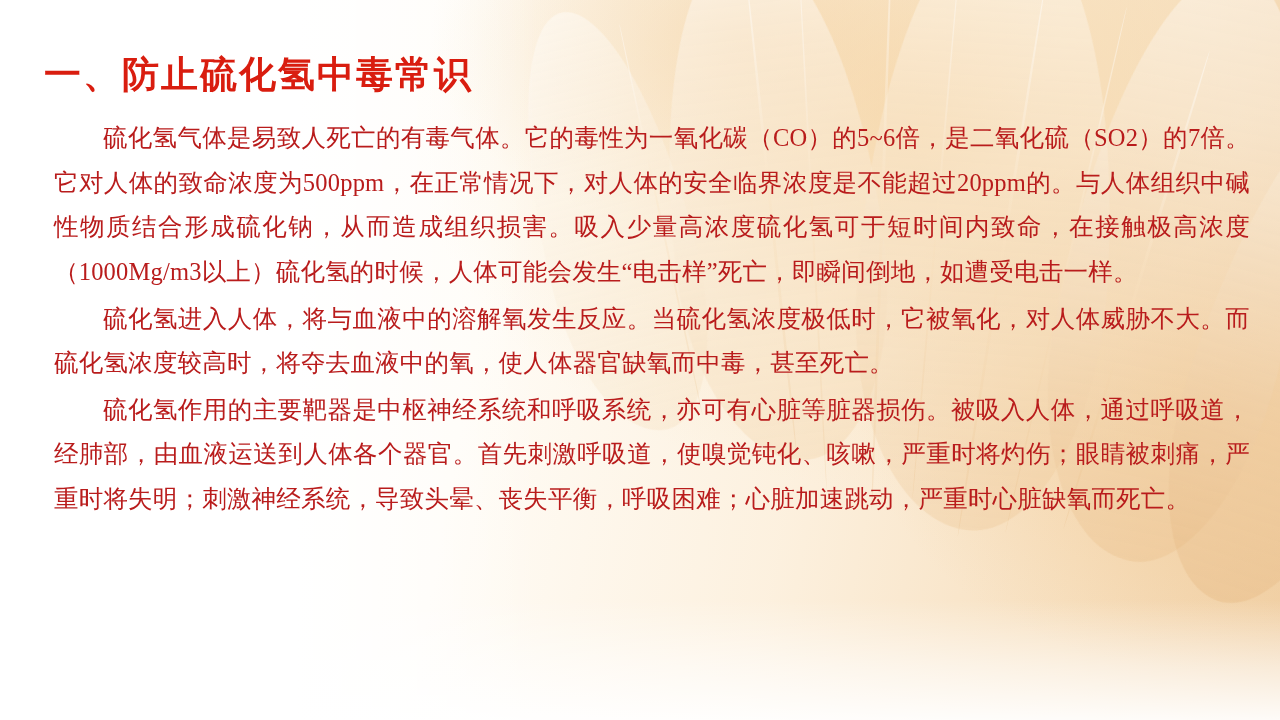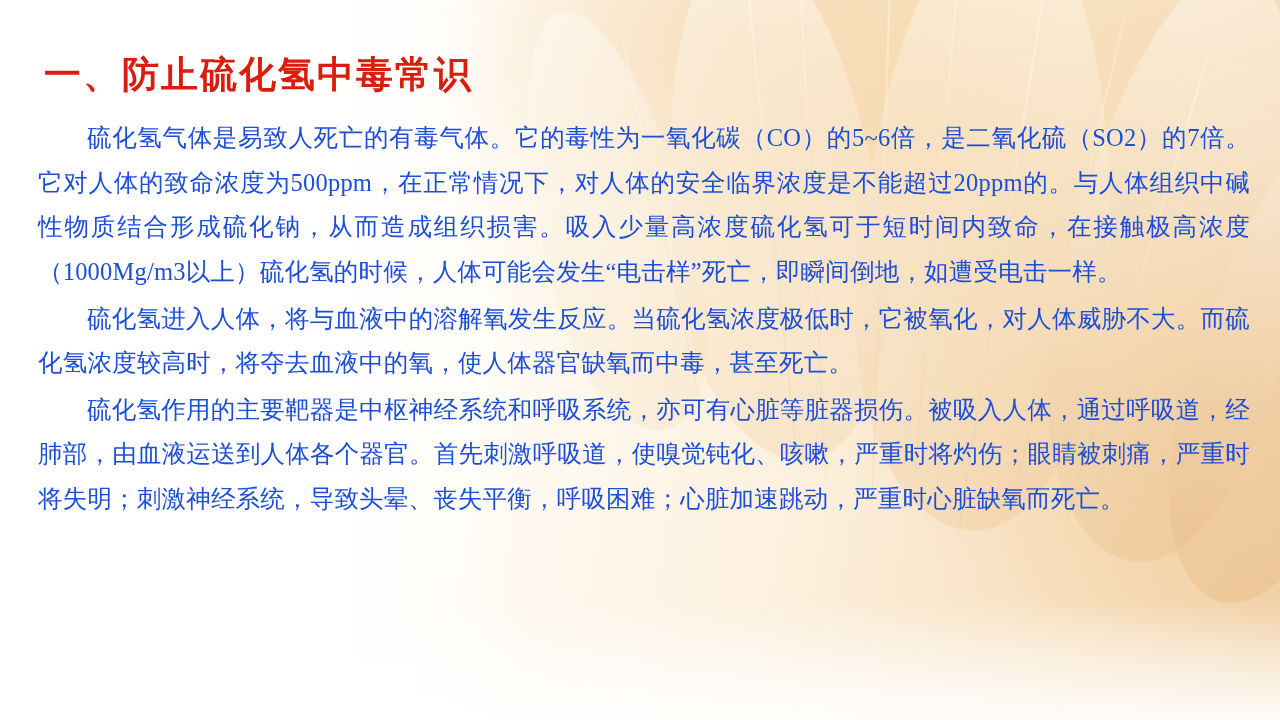--- a/index.html
+++ b/index.html
@@ -76,22 +76,22 @@
     font-weight: bold;
     font-size: 37px;
     letter-spacing: 2px;
     line-height: 1.25;
     margin: 0 0 18px 6px;
     text-shadow: 0 1px 0 rgba(255,255,255,0.5);
     white-space: nowrap;
   }
 
   .body-text p {
-    margin: 0 0 2px 0;
-    color: #1d4ed8;
+    margin: 0 0 2px 16px;
+    color: #b91c1c;
     font-size: 24.5px;
     line-height: 1.82;
     text-indent: 2em;
     text-align: justify;
     text-justify: inter-ideograph;
     letter-spacing: 0.2px;
   }
   .body-text p:last-child { margin-bottom: 0; }
 </style>
 </head>

